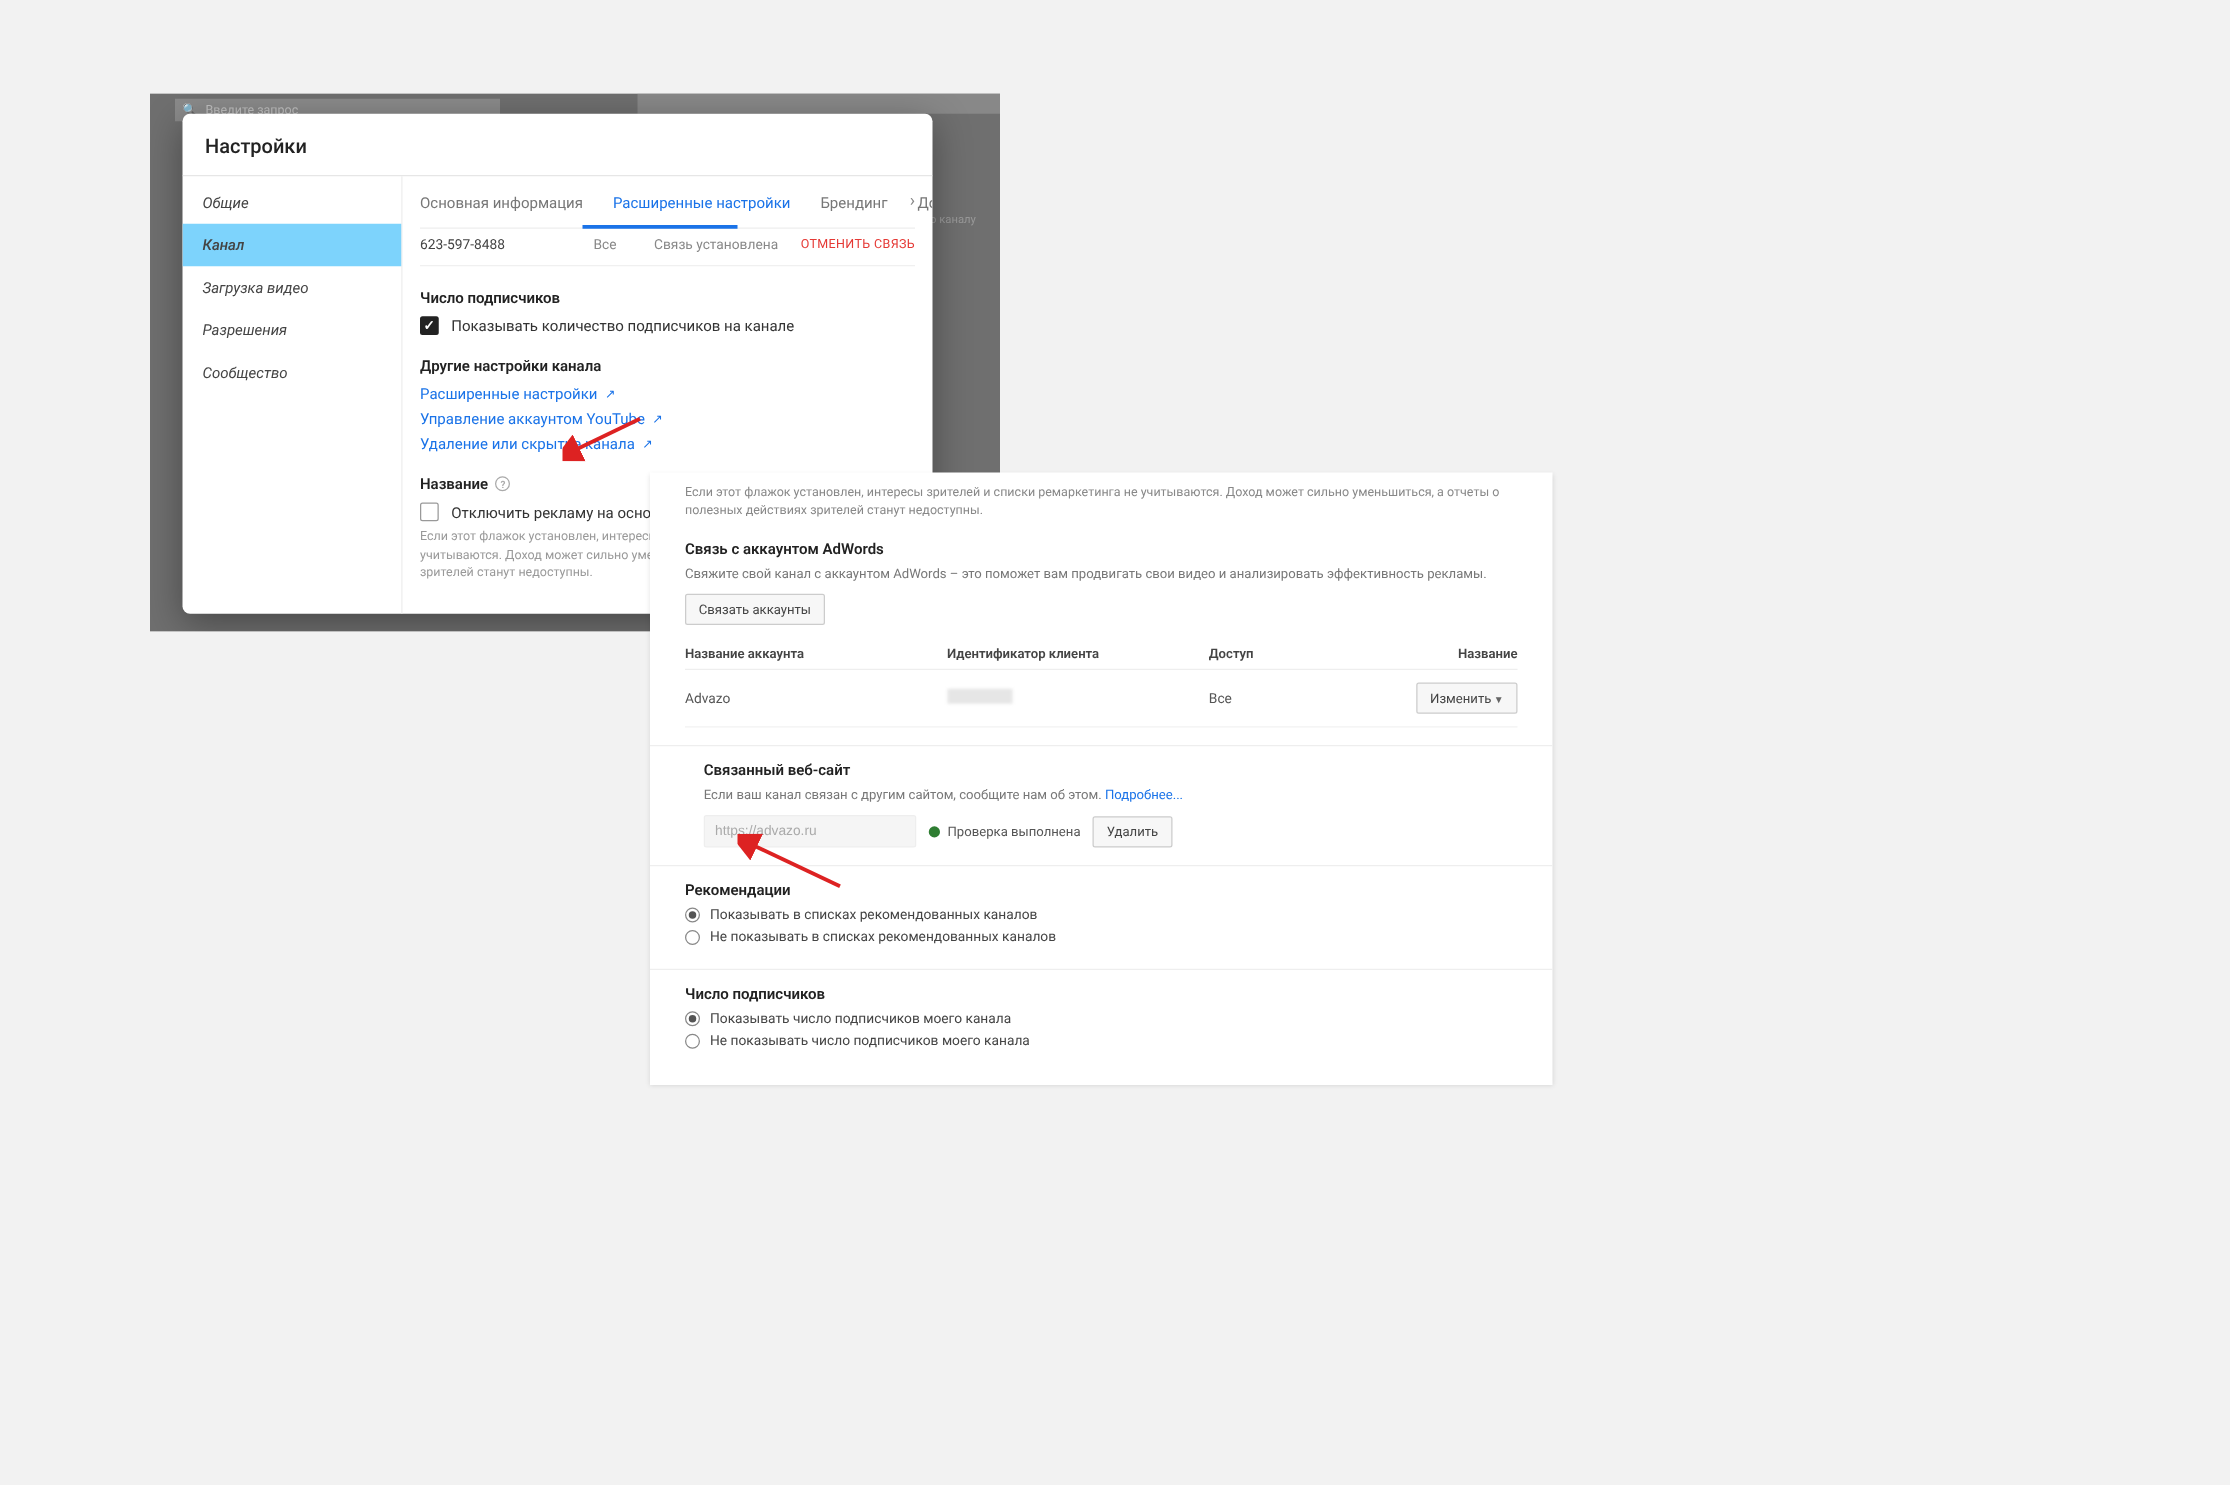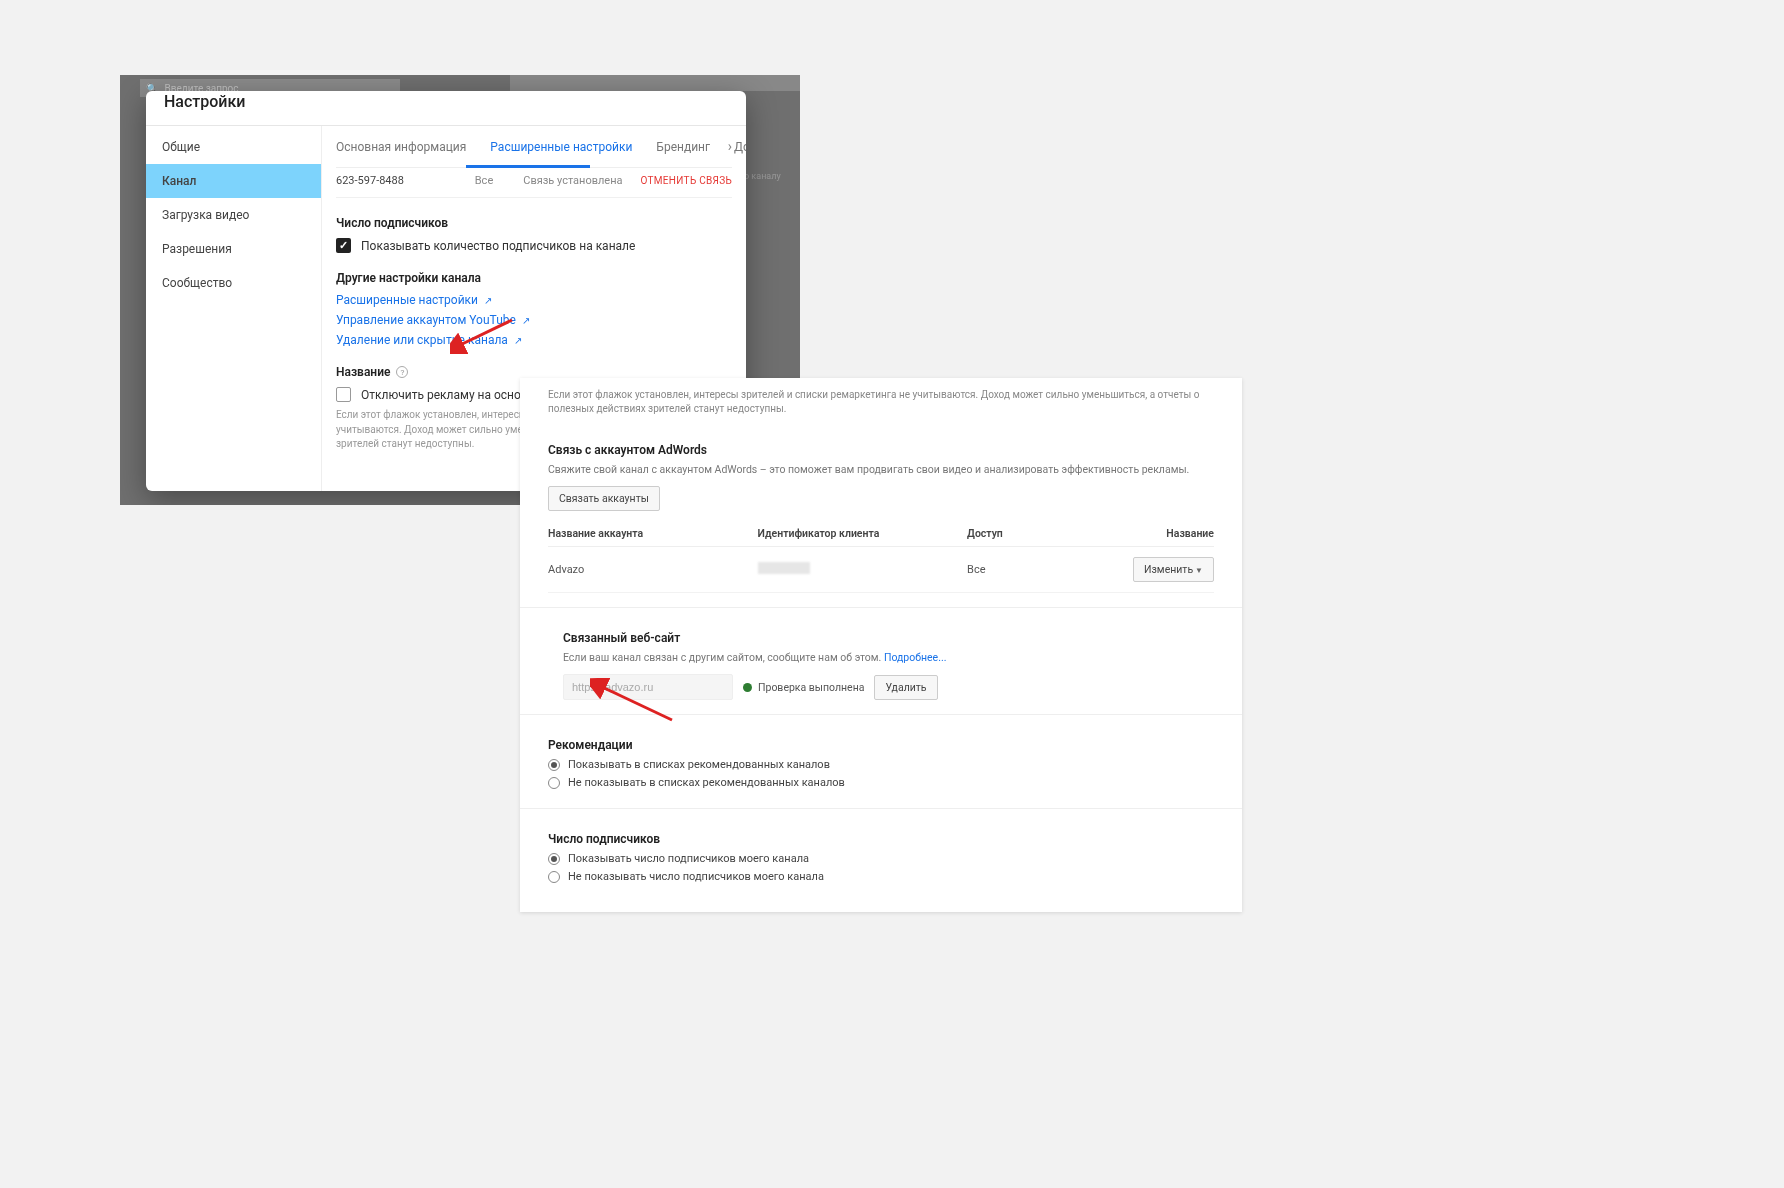--- a/index.html
+++ b/index.html
@@ -47,30 +47,31 @@
     position: absolute;
     left: 26px; top: 16px;
     width: 600px; height: 400px;
     background: #fff;
     border-radius: 6px;
     box-shadow: 0 8px 30px rgba(0,0,0,.35);
     display: flex; flex-direction: column;
     overflow: hidden;
   }
   .modal-header {
-    padding: 1px 18px 14px;
+    padding: 16px 18px 14px;
     font-size: 16px; font-weight: 500; color: #222;
     border-bottom: 1px solid #e6e6e6;
   }
   .modal-body { flex: 1; display: flex; min-height: 0; }
 
   .sidenav {
     width: 176px; border-right: 1px solid #eee;
     padding-top: 4px;
     font-size: 12px;
+    font-style: italic;
   }
   .sidenav-item {
     padding: 10px 16px; color: #444; cursor: pointer;
   }
   .sidenav-item.active { background: #7dd3fc; font-weight: 500; }
 
   .content {
     flex: 1; position: relative;
     padding: 0 14px 14px 14px;
     overflow: hidden;
@@ -148,21 +149,21 @@
   }
   .shot2 .notice {
     font-size: 10px; color: #888; padding: 10px 28px 4px;
     line-height: 1.4;
   }
   .shot2 section {
     padding: 12px 28px 14px;
     border-bottom: 1px solid #eee;
   }
   .shot2 section:last-child { border-bottom: none; }
-  .shot2 h3 { font-size: 12px; font-weight: 600; color: #222; margin-bottom: 6px; margin-top: 11px; }
+  .shot2 h3 { font-size: 12px; font-weight: 600; color: #222; margin-bottom: 6px; }
   .shot2 .desc { color: #777; font-size: 10.5px; margin-bottom: 10px; }
   .shot2 .desc a { color: #1a73e8; text-decoration: none; }
   .btn {
     display: inline-block; border: 1px solid #ccc; background: #f7f7f7;
     padding: 5px 10px; font-size: 10.5px; color: #444; border-radius: 2px;
     cursor: pointer;
   }
   .btn-drop::after { content: " ▼"; font-size: 8px; color: #666; }
 
   .tbl { width: 100%; margin-top: 10px; }

